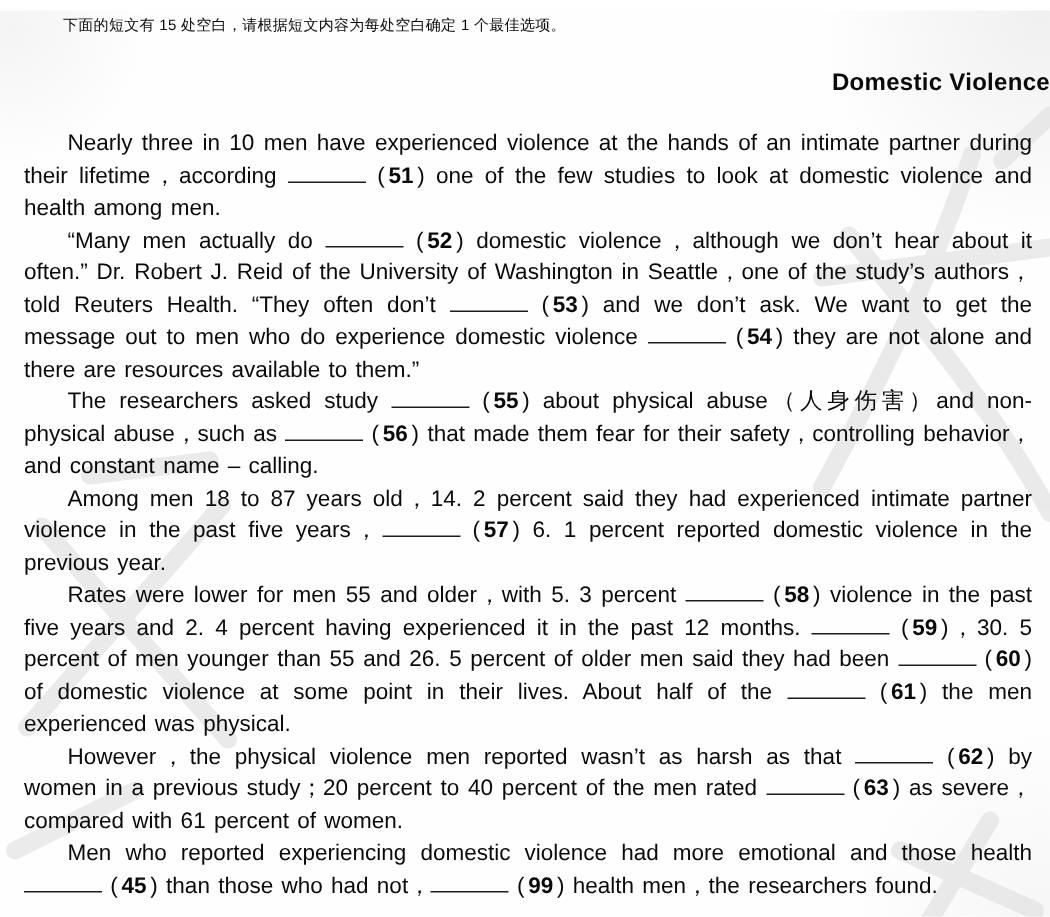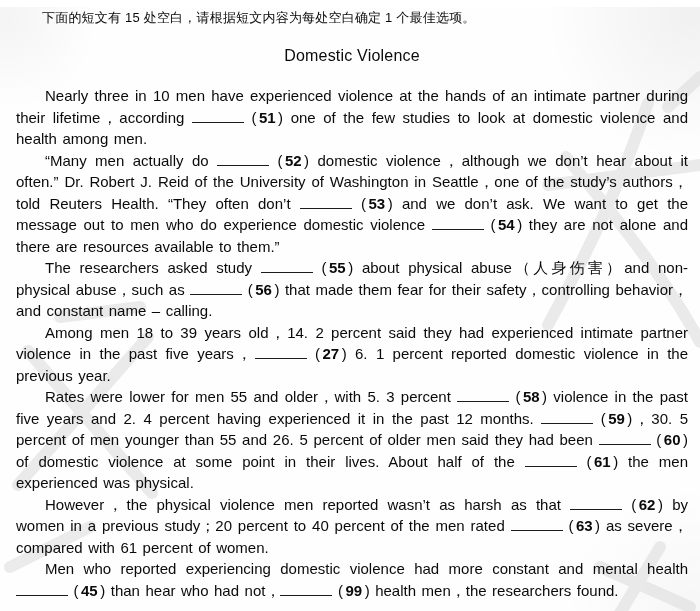--- a/index.html
+++ b/index.html
@@ -14,28 +14,28 @@
     background:
       radial-gradient(circle at 99% 1%, rgba(0,0,0,0.055), transparent 16%),
       radial-gradient(circle at 1% 2%, rgba(0,0,0,0.04), transparent 10%),
       radial-gradient(circle at 99% 99%, rgba(0,0,0,0.03), transparent 14%),
       #fefefe;
   }
   .watermark{position:absolute;left:0;top:0;pointer-events:none;}
   .content{position:relative;z-index:2;}
   .instruction{
     margin:7px 12px 0 16px;
-    font-size:13px;line-height:21px;
+    font-size:10px;line-height:21px;
     text-indent:26px;
     letter-spacing:0.2px;
   }
   .title{
     margin:19px 0 0 4px;
-    text-align:center;
-    font-size:16px;font-weight:normal;
+    text-align:right;
+    font-size:16px;font-weight:bold;
     letter-spacing:0.2px;
   }
   #passage{
     margin:20px 12px 0 16px;
     font-size:15px;line-height:21.5px;
     text-align:justify;
     word-spacing:0.09em;
   }
   .para{margin:0;text-indent:29px;}
   .bline{
@@ -71,19 +71,19 @@
 
   <div class="content">
     <p class="instruction">下面的短文有 15 处空白，请根据短文内容为每处空白确定 1 个最佳选项。</p>
 
     <h1 class="title">Domestic Violence</h1>
 
     <div id="passage">
         <p class="para"><span>Nearly three in 10 men have experienced violence at the hands of an intimate partner during their lifetime，according </span><span class="bline"></span> <span class="qwrap">(<span class="qn">51</span>)</span><span> one of the few studies to look at domestic violence and health among men.</span></p>
         <p class="para"><span>“Many men actually do </span><span class="bline"></span> <span class="qwrap">(<span class="qn">52</span>)</span><span> domestic violence，although we don’t hear about it often.” Dr. Robert J. Reid of the University of Washington in Seattle，one of the study’s authors，told Reuters Health. “They often don’t </span><span class="bline"></span> <span class="qwrap">(<span class="qn">53</span>)</span><span> and we don’t ask. We want to get the message out to men who do experience domestic violence </span><span class="bline"></span> <span class="qwrap">(<span class="qn">54</span>)</span><span> they are not alone and there are resources available to them.”</span></p>
         <p class="para"><span>The researchers asked study </span><span class="bline"></span> <span class="qwrap">(<span class="qn">55</span>)</span><span> about physical abuse（人身伤害）and non-physical abuse，such as </span><span class="bline"></span> <span class="qwrap">(<span class="qn">56</span>)</span><span> that made them fear for their safety，controlling behavior，and constant name – calling.</span></p>
-        <p class="para"><span>Among men 18 to 39 years old，14. 2 percent said they had experienced intimate partner violence in the past five years，</span><span class="bline"></span> <span class="qwrap">(<span class="qn">27</span>)</span><span> 6. 1 percent reported domestic violence in the previous year.</span></p>
+        <p class="para"><span>Among men 18 to 87 years old，14. 2 percent said they had experienced intimate partner violence in the past five years，</span><span class="bline"></span> <span class="qwrap">(<span class="qn">57</span>)</span><span> 6. 1 percent reported domestic violence in the previous year.</span></p>
         <p class="para"><span>Rates were lower for men 55 and older，with 5. 3 percent </span><span class="bline"></span> <span class="qwrap">(<span class="qn">58</span>)</span><span> violence in the past five years and 2. 4 percent having experienced it in the past 12 months. </span><span class="bline"></span> <span class="qwrap">(<span class="qn">59</span>)</span><span>，30. 5 percent of men younger than 55 and 26. 5 percent of older men said they had been </span><span class="bline"></span> <span class="qwrap">(<span class="qn">60</span>)</span><span> of domestic violence at some point in their lives. About half of the </span><span class="bline"></span> <span class="qwrap">(<span class="qn">61</span>)</span><span> the men experienced was physical.</span></p>
         <p class="para"><span>However，the physical violence men reported wasn’t as harsh as that </span><span class="bline"></span> <span class="qwrap">(<span class="qn">62</span>)</span><span> by women in a previous study；20 percent to 40 percent of the men rated </span><span class="bline"></span> <span class="qwrap">(<span class="qn">63</span>)</span><span> as severe，compared with 61 percent of women.</span></p>
-        <p class="para"><span>Men who reported experiencing domestic violence had more constant and mental health </span><span class="bline"></span> <span class="qwrap">(<span class="qn">45</span>)</span><span> than hear who had not，</span><span class="bline"></span> <span class="qwrap">(<span class="qn">99</span>)</span><span> health men，the researchers found.</span></p>
+        <p class="para"><span>Men who reported experiencing domestic violence had more emotional and those health </span><span class="bline"></span> <span class="qwrap">(<span class="qn">45</span>)</span><span> than those who had not，</span><span class="bline"></span> <span class="qwrap">(<span class="qn">99</span>)</span><span> health men，the researchers found.</span></p>
       </div>
   </div>
 </div>
 
 </body></html>

